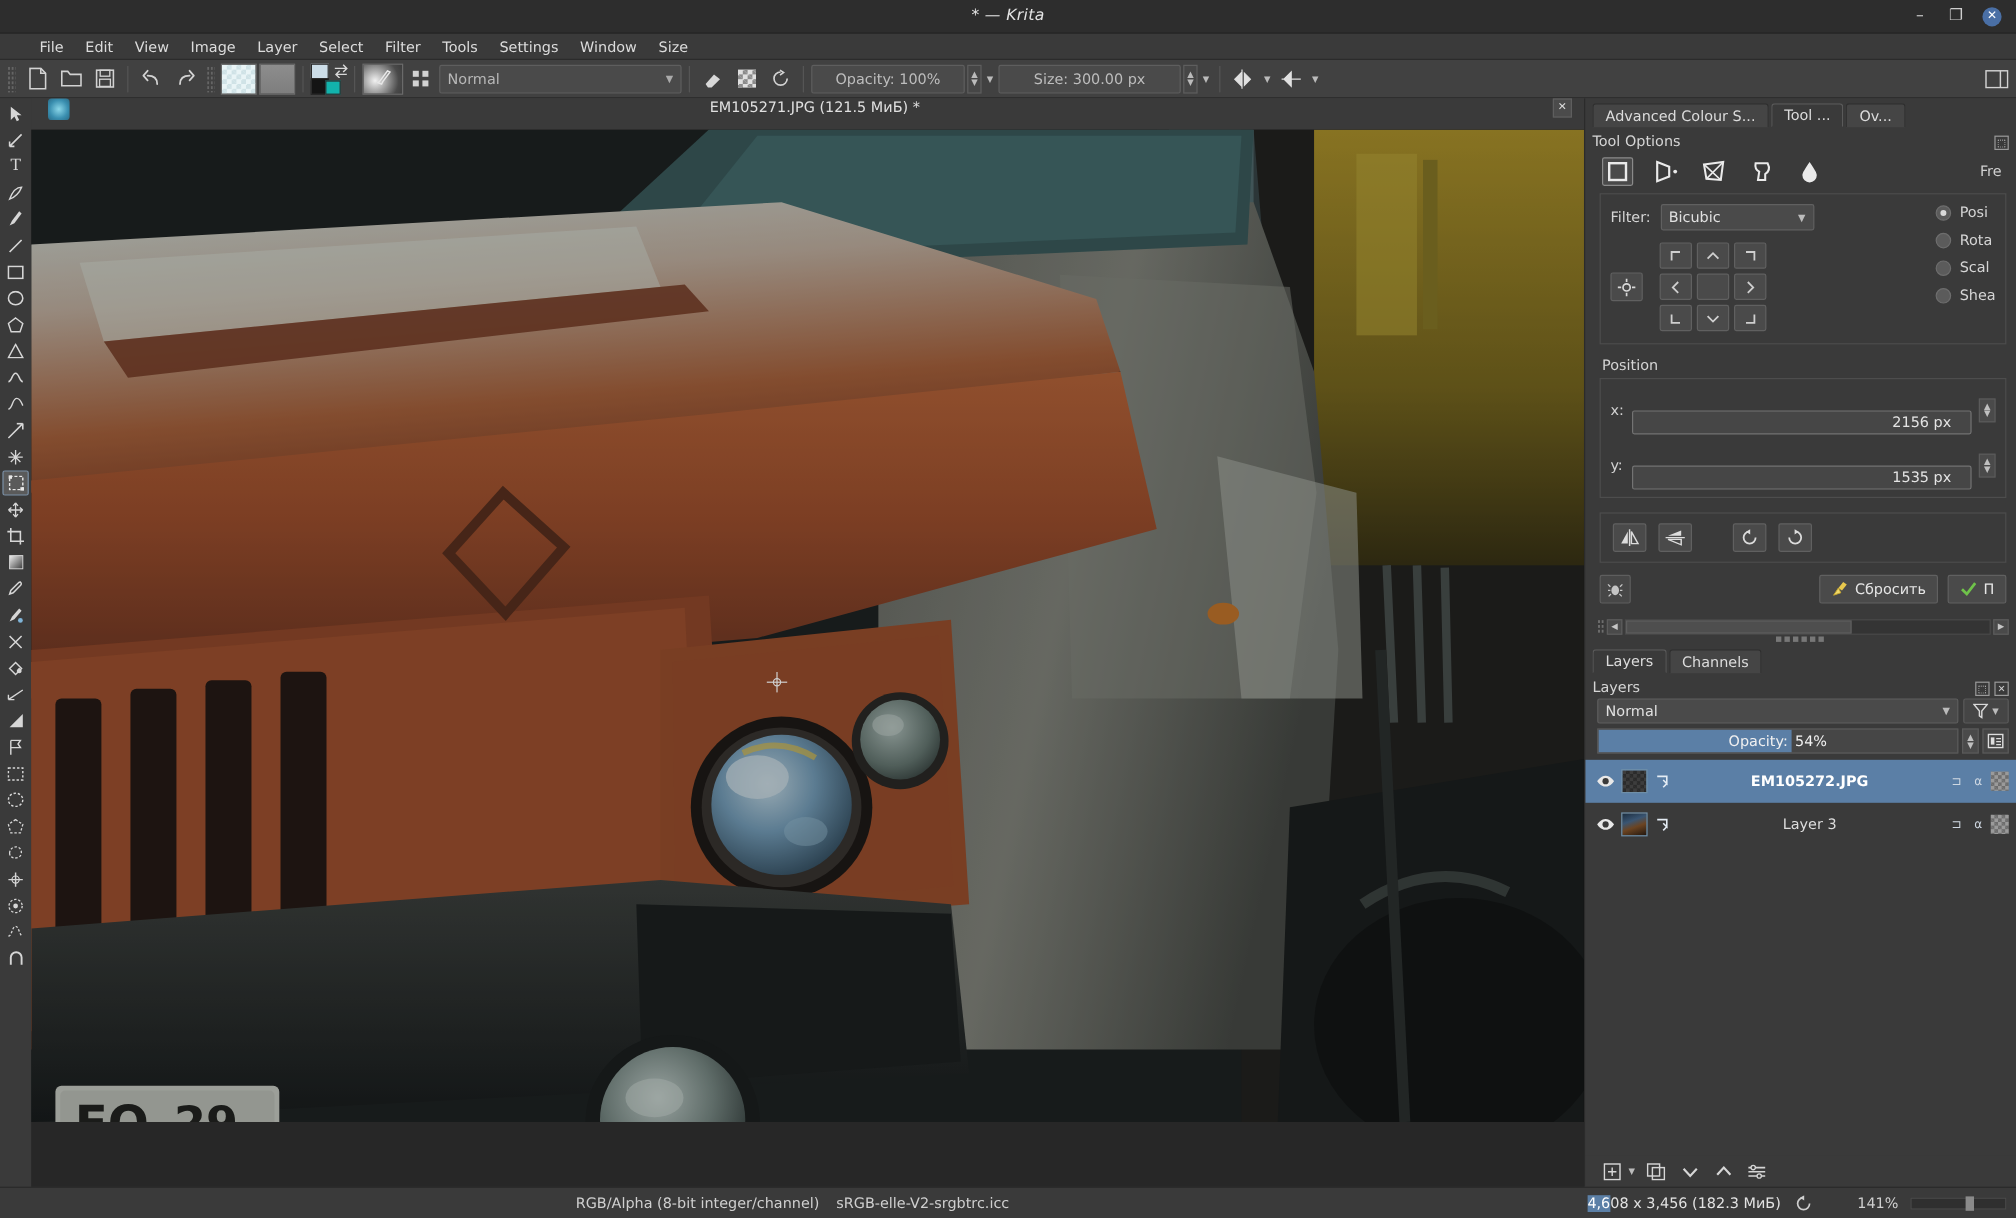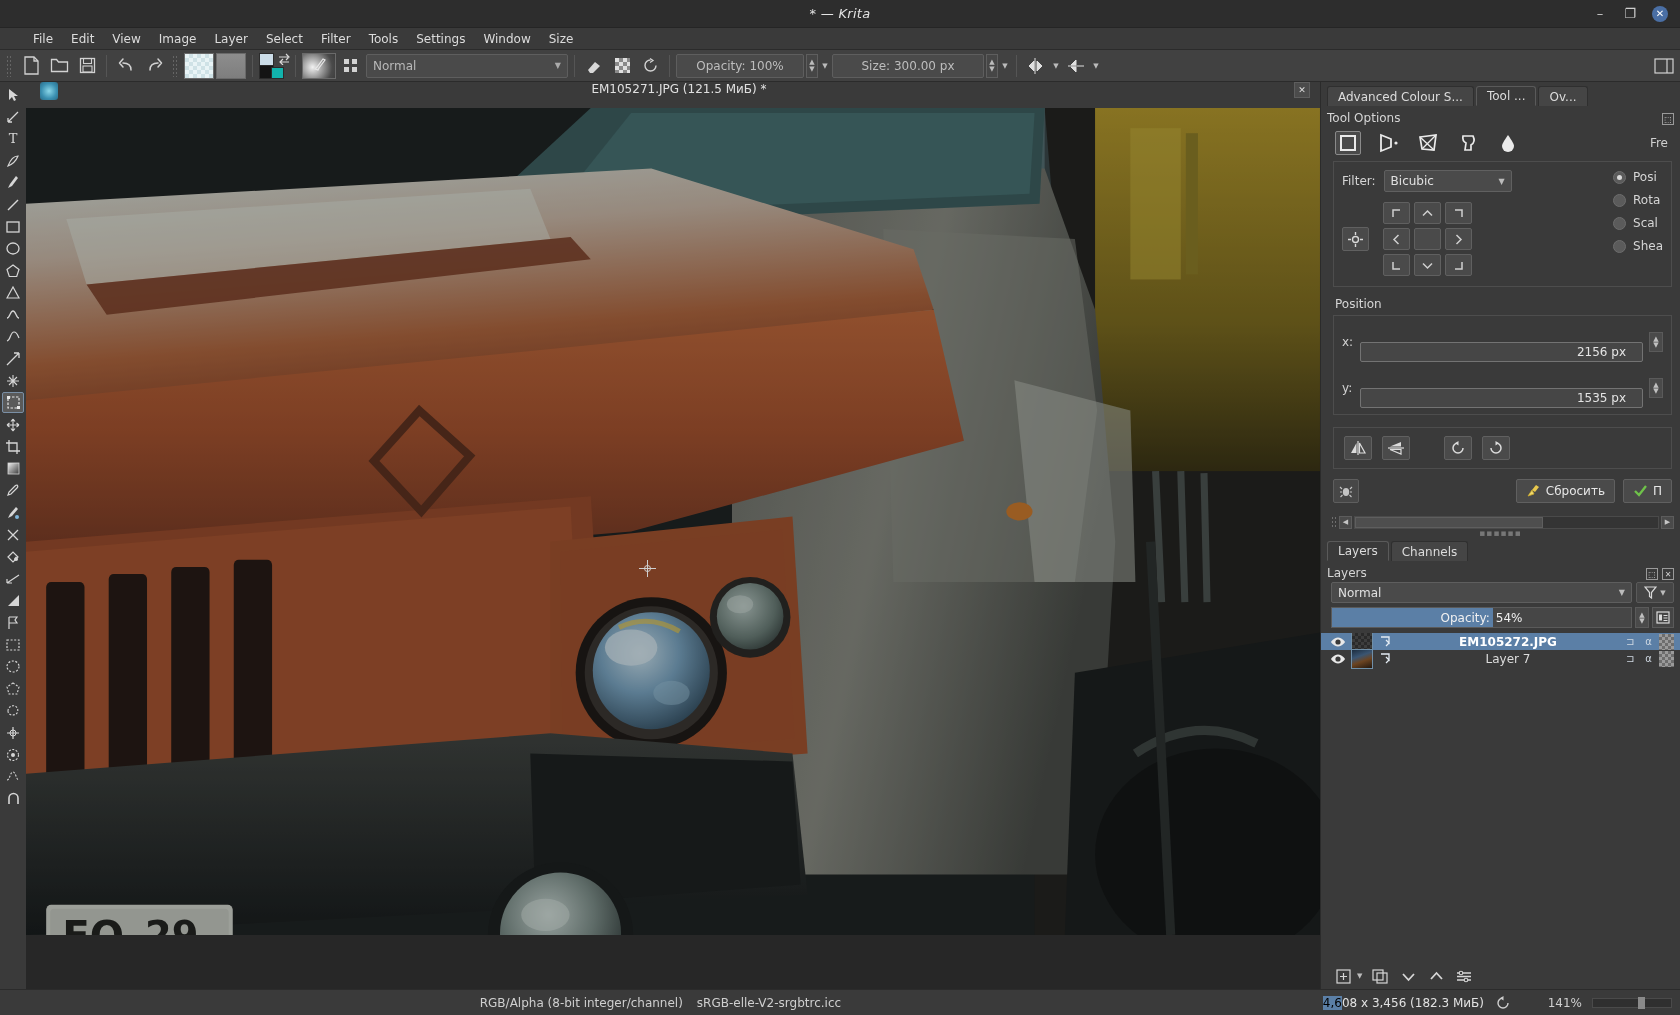--- a/index.html
+++ b/index.html
@@ -177,21 +177,21 @@
   .opacity-fill { position: absolute; left: 0; top: 0; bottom: 0; width: 54%; background: #5b7fa6; }
   .opacity-text { position: relative; z-index: 2; width: 100%; text-align: center;
     font-size: 12px; color: #f0f0f0; display: flex; justify-content: center; gap: 6px; }
   .opacity-spin { width: 14px; height: 21px; background: #4a4a4a; border: 1px solid #5a5a5a;
     display: flex; flex-direction: column; align-items: center; justify-content: center; }
   .opacity-spin span { font-size: 7px; line-height: 6px; color: #c0c0c0; }
   .props-btn { width: 22px; height: 21px; background: #454545; border: 1px solid #5a5a5a;
     display: flex; align-items: center; justify-content: center; color: #dcdcdc; }
 
   .layer-list { flex: 1; min-height: 0; overflow: hidden; background: #3a3a3a; margin-top: 2px; }
-  .layer-row { height: 17px; display: flex; align-items: center; gap: 4px; padding: 0 2px 0 8px; }
+  .layer-row { height: 36px; display: flex; align-items: center; gap: 4px; padding: 0 2px 0 8px; }
   .layer-row.selected { background: #5b7fa6; }
   .eye { width: 18px; height: 18px; display: flex; align-items: center; justify-content: center; }
   .thumb { width: 22px; height: 20px; border: 1px solid #6f8fa8; }
   .thumb.checkerdark { background-image:
       linear-gradient(45deg, #2a2a2a 25%, transparent 25%, transparent 75%, #2a2a2a 75%),
       linear-gradient(45deg, #2a2a2a 25%, #3d3d3d 25%, #3d3d3d 75%, #2a2a2a 75%);
     background-size: 6px 6px; background-position: 0 0, 3px 3px; }
   .thumb.photo-thumb { background: linear-gradient(160deg,#1c2d3f 0%, #3a5572 35%, #6b4422 60%, #22170f 100%); }
   .alpha-icon { width: 16px; height: 18px; display: flex; align-items: center; justify-content: center; color: #dfe7ef; }
   .layer-name { flex: 1; text-align: center; font-size: 12px; }
@@ -209,21 +209,21 @@
     background: #3a3a3a; flex: 0 0 26px; }
   .lb-btn { width: 20px; height: 20px; display: flex; align-items: center; justify-content: center;
     color: #d6d6d6; }
   .lb-arrow { font-size: 7px; color: #bbb; margin-left: -4px; }
 
   
   .statusbar { height: 26px; background: #3a3a3a; display: flex; align-items: center;
     flex: 0 0 26px; border-top: 1px solid #2b2b2b; font-size: 12px; color: #cfcfcf; padding: 0 8px; gap: 10px; }
   .sb-center { flex: 1; display: flex; justify-content: center; gap: 14px; }
   .sb-dim { color: #e2e2e2; }
-  .sb-dim .sel { background: #5b7fa6; color: #000000; }
+  .sb-dim .sel { background: #5b7fa6; color: #ffffff; }
   .sb-zoom { width: 60px; text-align: right; }
   .sb-slider { width: 80px; height: 10px; background: #2f2f2f; border: 1px solid #4a4a4a; position: relative; }
   .sb-slider i { position: absolute; left: 58%; top: -2px; width: 7px; height: 12px; background: #8a8a8a; }
   .sb-rot { width: 18px; height: 18px; display: flex; align-items: center; justify-content: center; }
 </style>
 </head>
 <body>
 
 <div class="app">
 
@@ -965,21 +965,21 @@
                   <circle cx="8" cy="6" r="2.6" fill="#3a3a3a"></circle>
                 </svg>
             </span>
             <span class="thumb photo-thumb"></span>
             <span class="alpha-icon">
               <svg width="13" height="13" viewBox="0 0 13 13">
                   <path d="M2 2h8v6l-3-3" fill="none" stroke="#e4ecf4" stroke-width="1.3"></path>
                   <path d="M10 8 7 11" stroke="#e4ecf4" stroke-width="1.3"></path>
                 </svg>
             </span>
-            <span class="layer-name">Layer 7</span>
+            <span class="layer-name">Layer 3</span>
             <span class="layer-badges">
               <span class="badge">⊐</span>
               <span class="badge">α</span>
               <span class="badge checker-badge"></span>
             </span>
           </div>
         </div>
 
         <div class="layer-bottom-bar">
           <div class="lb-btn">

